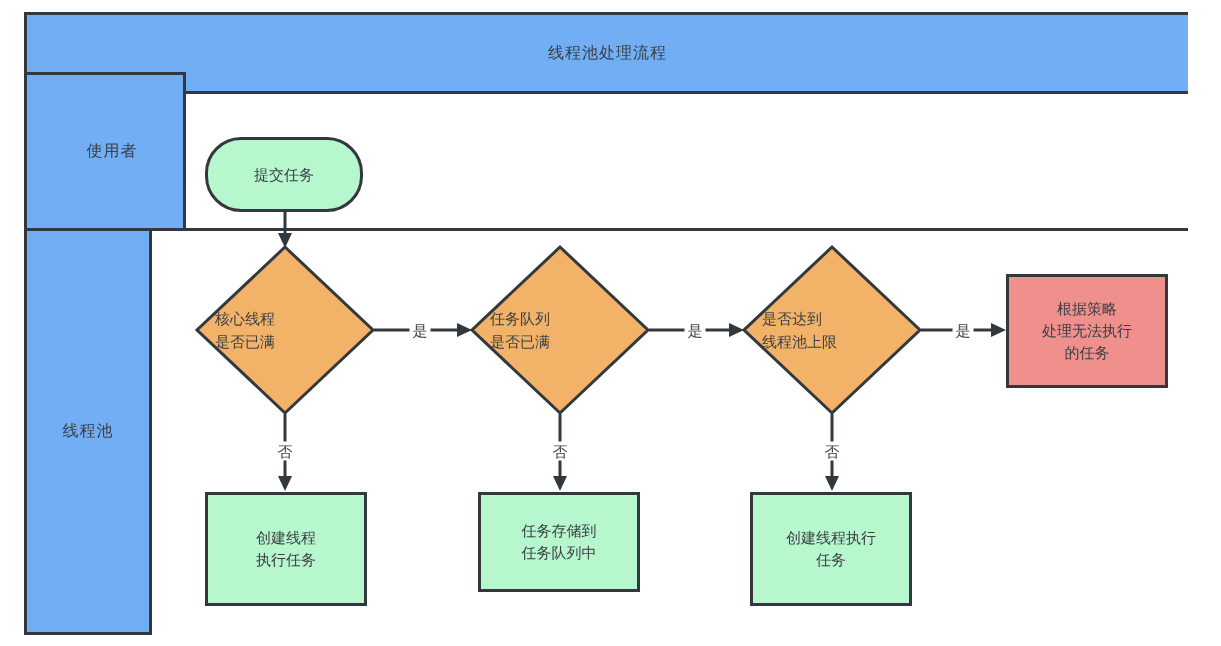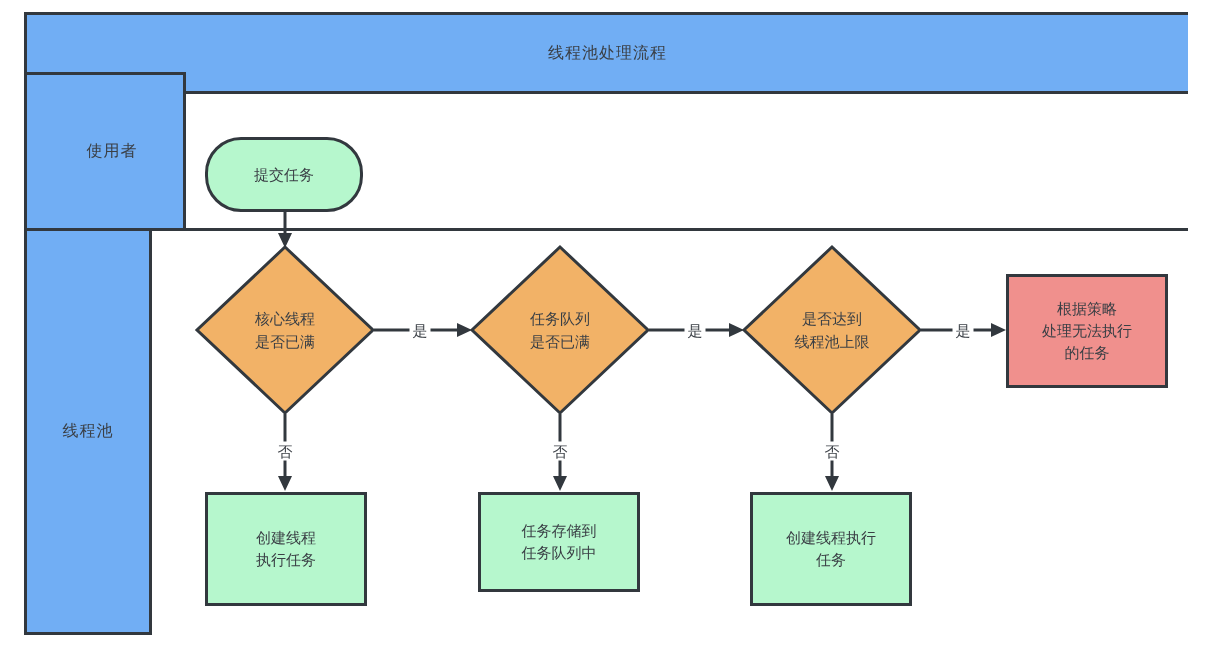--- a/index.html
+++ b/index.html
@@ -31,21 +31,21 @@
     text-align:center;white-space:pre-line;font-size:15px;line-height:1.45;
   }
   .stadium{background:var(--action-fill);border-radius:36px;}
   .green{background:var(--action-fill);}
   .redbox{background:var(--reject-fill);}
   .overlay{position:absolute;left:0;top:0;width:1221px;height:646px;}
   .edge{stroke:var(--border);stroke-width:3;fill:none;}
   .head{fill:var(--border);stroke:none;}
   .diamond{fill:var(--decision-fill);stroke:var(--border);stroke-width:3;stroke-linejoin:miter;}
   .dlabel{
-    position:absolute;width:140px;text-align:center;white-space:pre-line;
+    position:absolute;width:140px;text-align:left;white-space:pre-line;
     font-size:15px;line-height:1.5;transform:translate(-50%,-50%);
   }
   .elabel{
     position:absolute;background:#ffffff;font-size:15px;line-height:1;
     padding:2px 3px;transform:translate(-50%,-50%);
   }
 </style>
 </head>
 <body>
 

